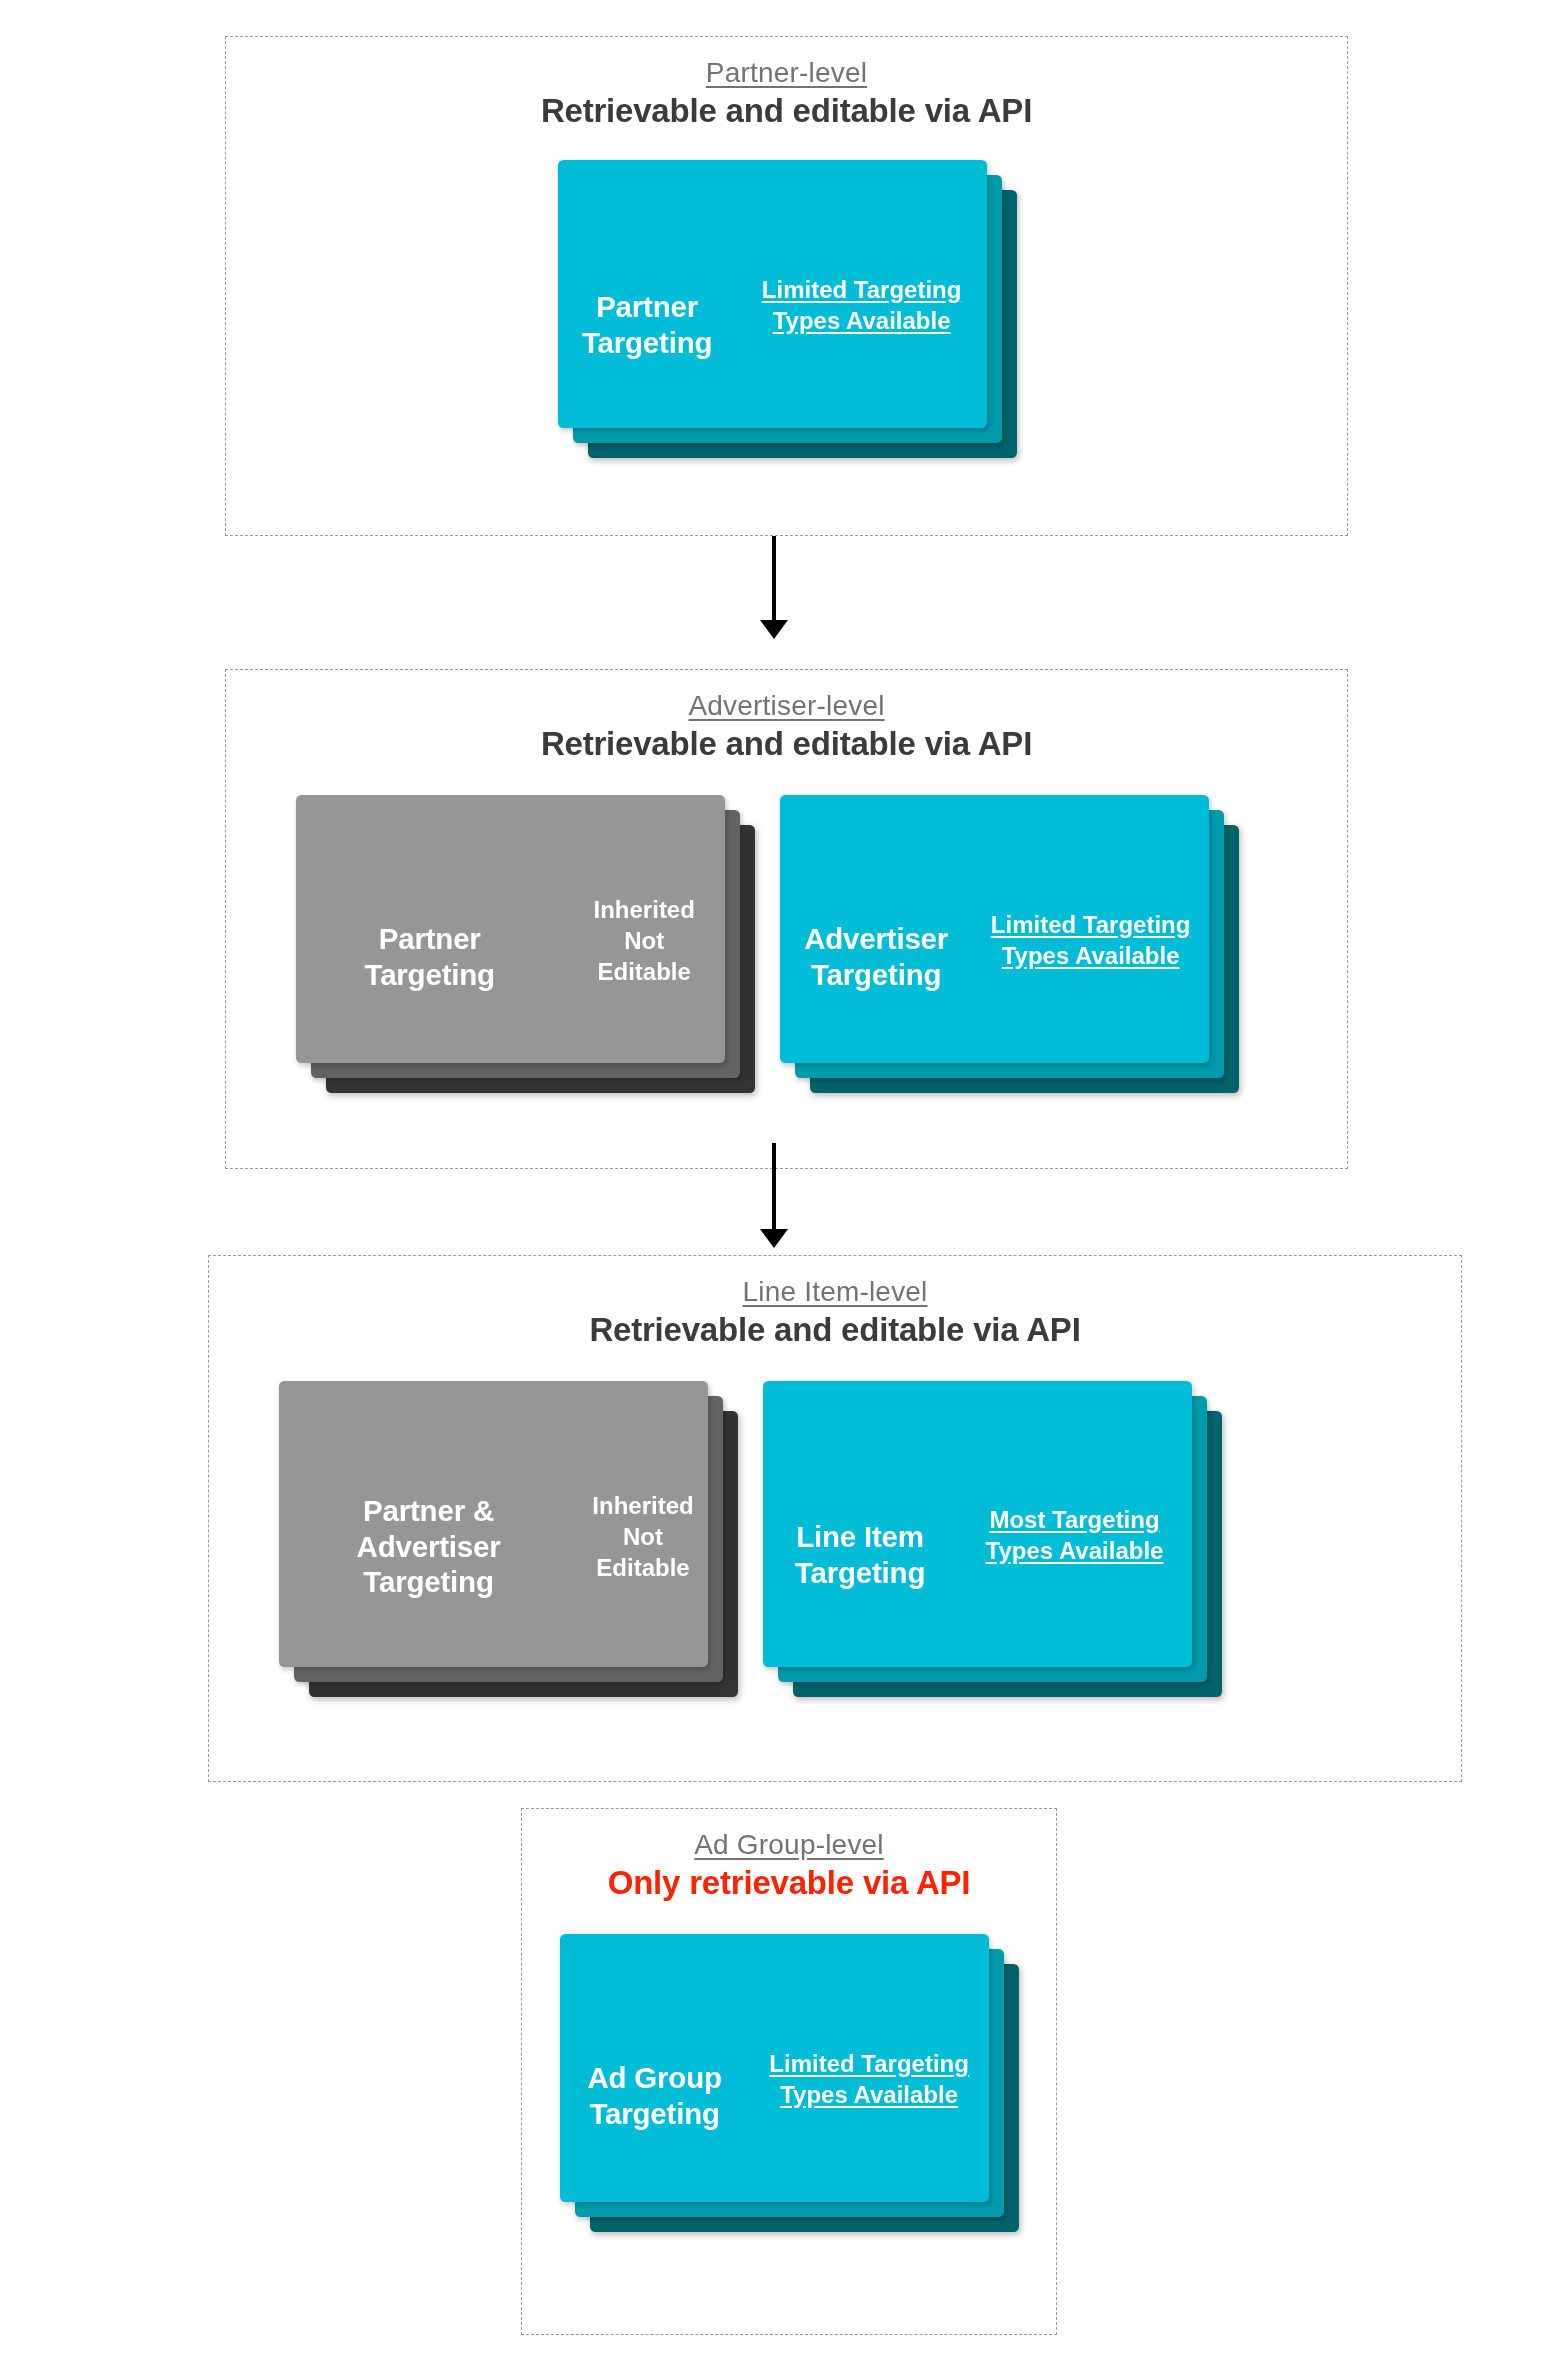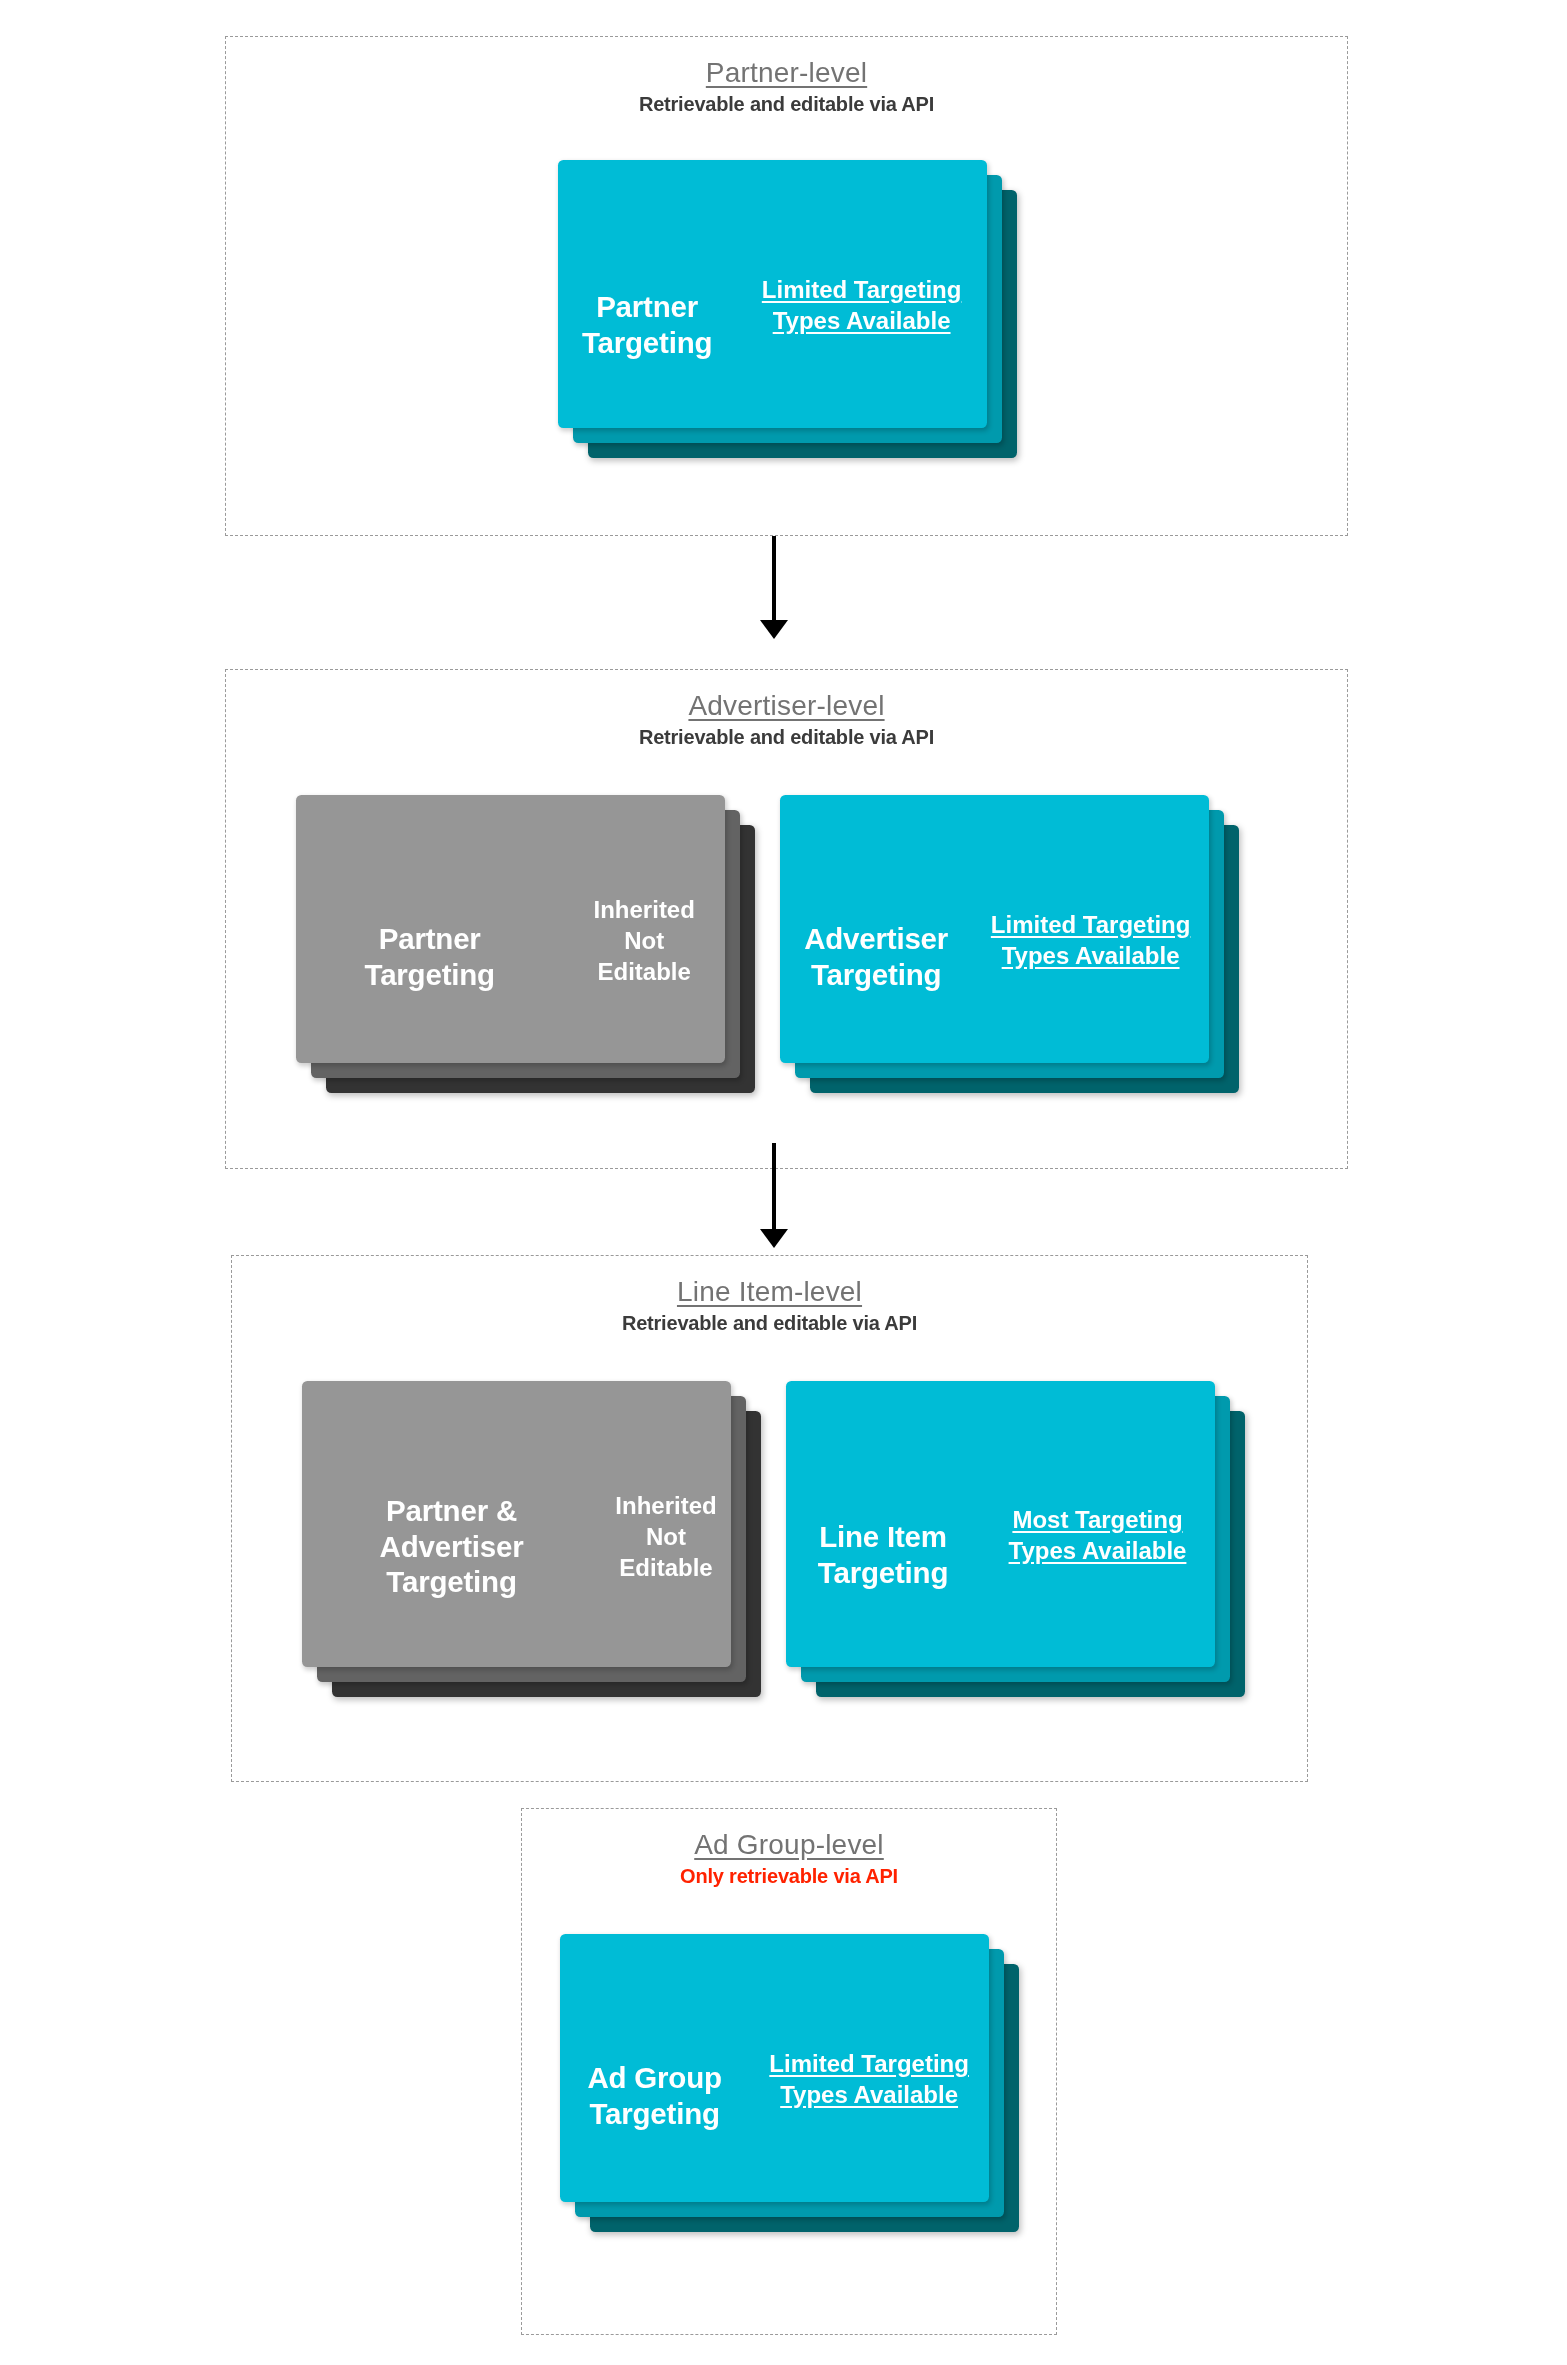--- a/index.html
+++ b/index.html
@@ -35,21 +35,21 @@
     font-size: 28px;
     font-weight: 400;
     color: #737373;
     text-decoration: underline;
     text-underline-offset: 3.6px;
     letter-spacing: 0.2px;
   }
   .level-sub {
     display: block;
     margin-top: 5.4px;
-    font-size: 20px;
+    font-size: 33px;
     font-weight: bold;
     color: #3b3b3b;
     letter-spacing: -0.2px;
   }
   .level-sub.alert { color: #ff2200; }
 
   
   .stack {
     position: absolute;
   }
@@ -183,21 +183,21 @@
         <div class="card-note underlined" style="margin-top:23px; max-width:339px;">Limited Targeting Types Available</div>
       </div>
     </div>
   </div>
 
   <div class="arrow" style="left:758px; top:1143px; width:32px; height:105px;">
     <div class="shaft" style="height:88px;"></div>
     <div class="head"></div>
   </div>
 
-  <div class="level-box" style="left:231px; top:1255px; width:1077px; height:527px;">
+  <div class="level-box" style="left:208px; top:1255px; width:1254px; height:527px;">
 
     <div class="level-heading" style="top:19.6px;">
       <span class="level-title">Line Item-level</span>
       <span class="level-sub">Retrievable and editable via API</span>
     </div>
 
     <div class="stack gray" style="left:70px; top:125px; width:429px; height:286px;">
       <div class="layer back"></div>
       <div class="layer mid"></div>
       <div class="layer front">

